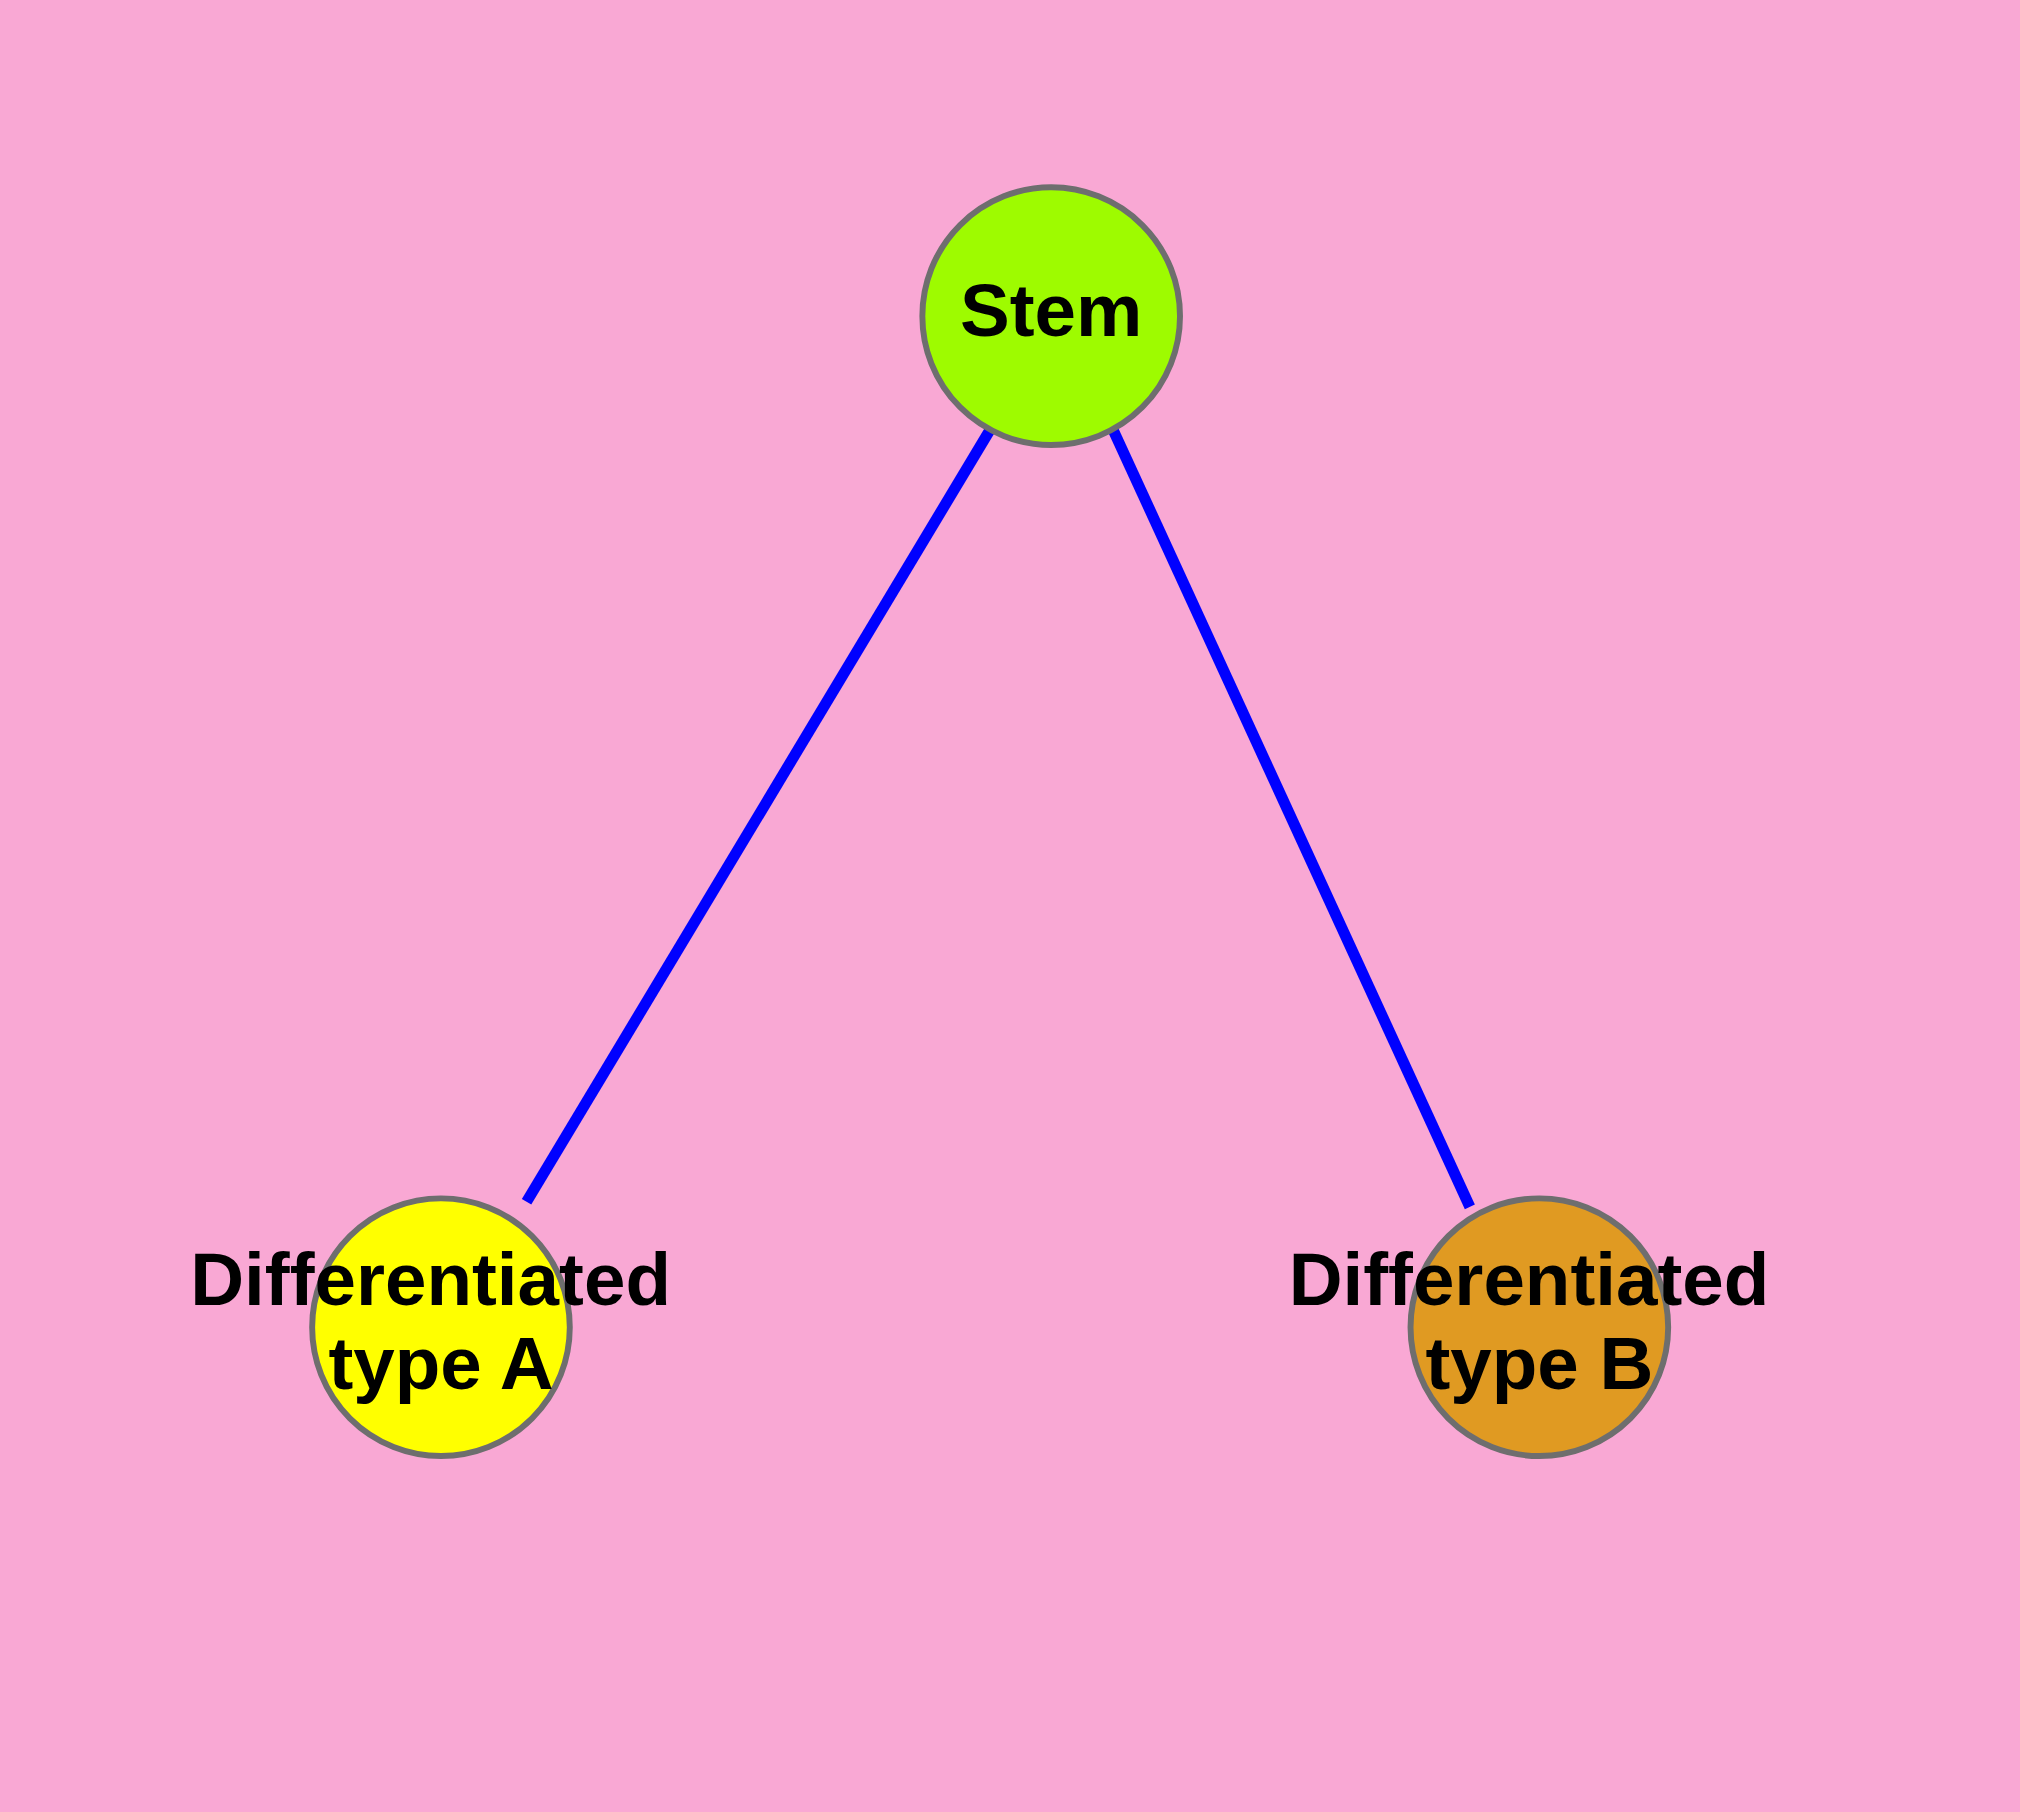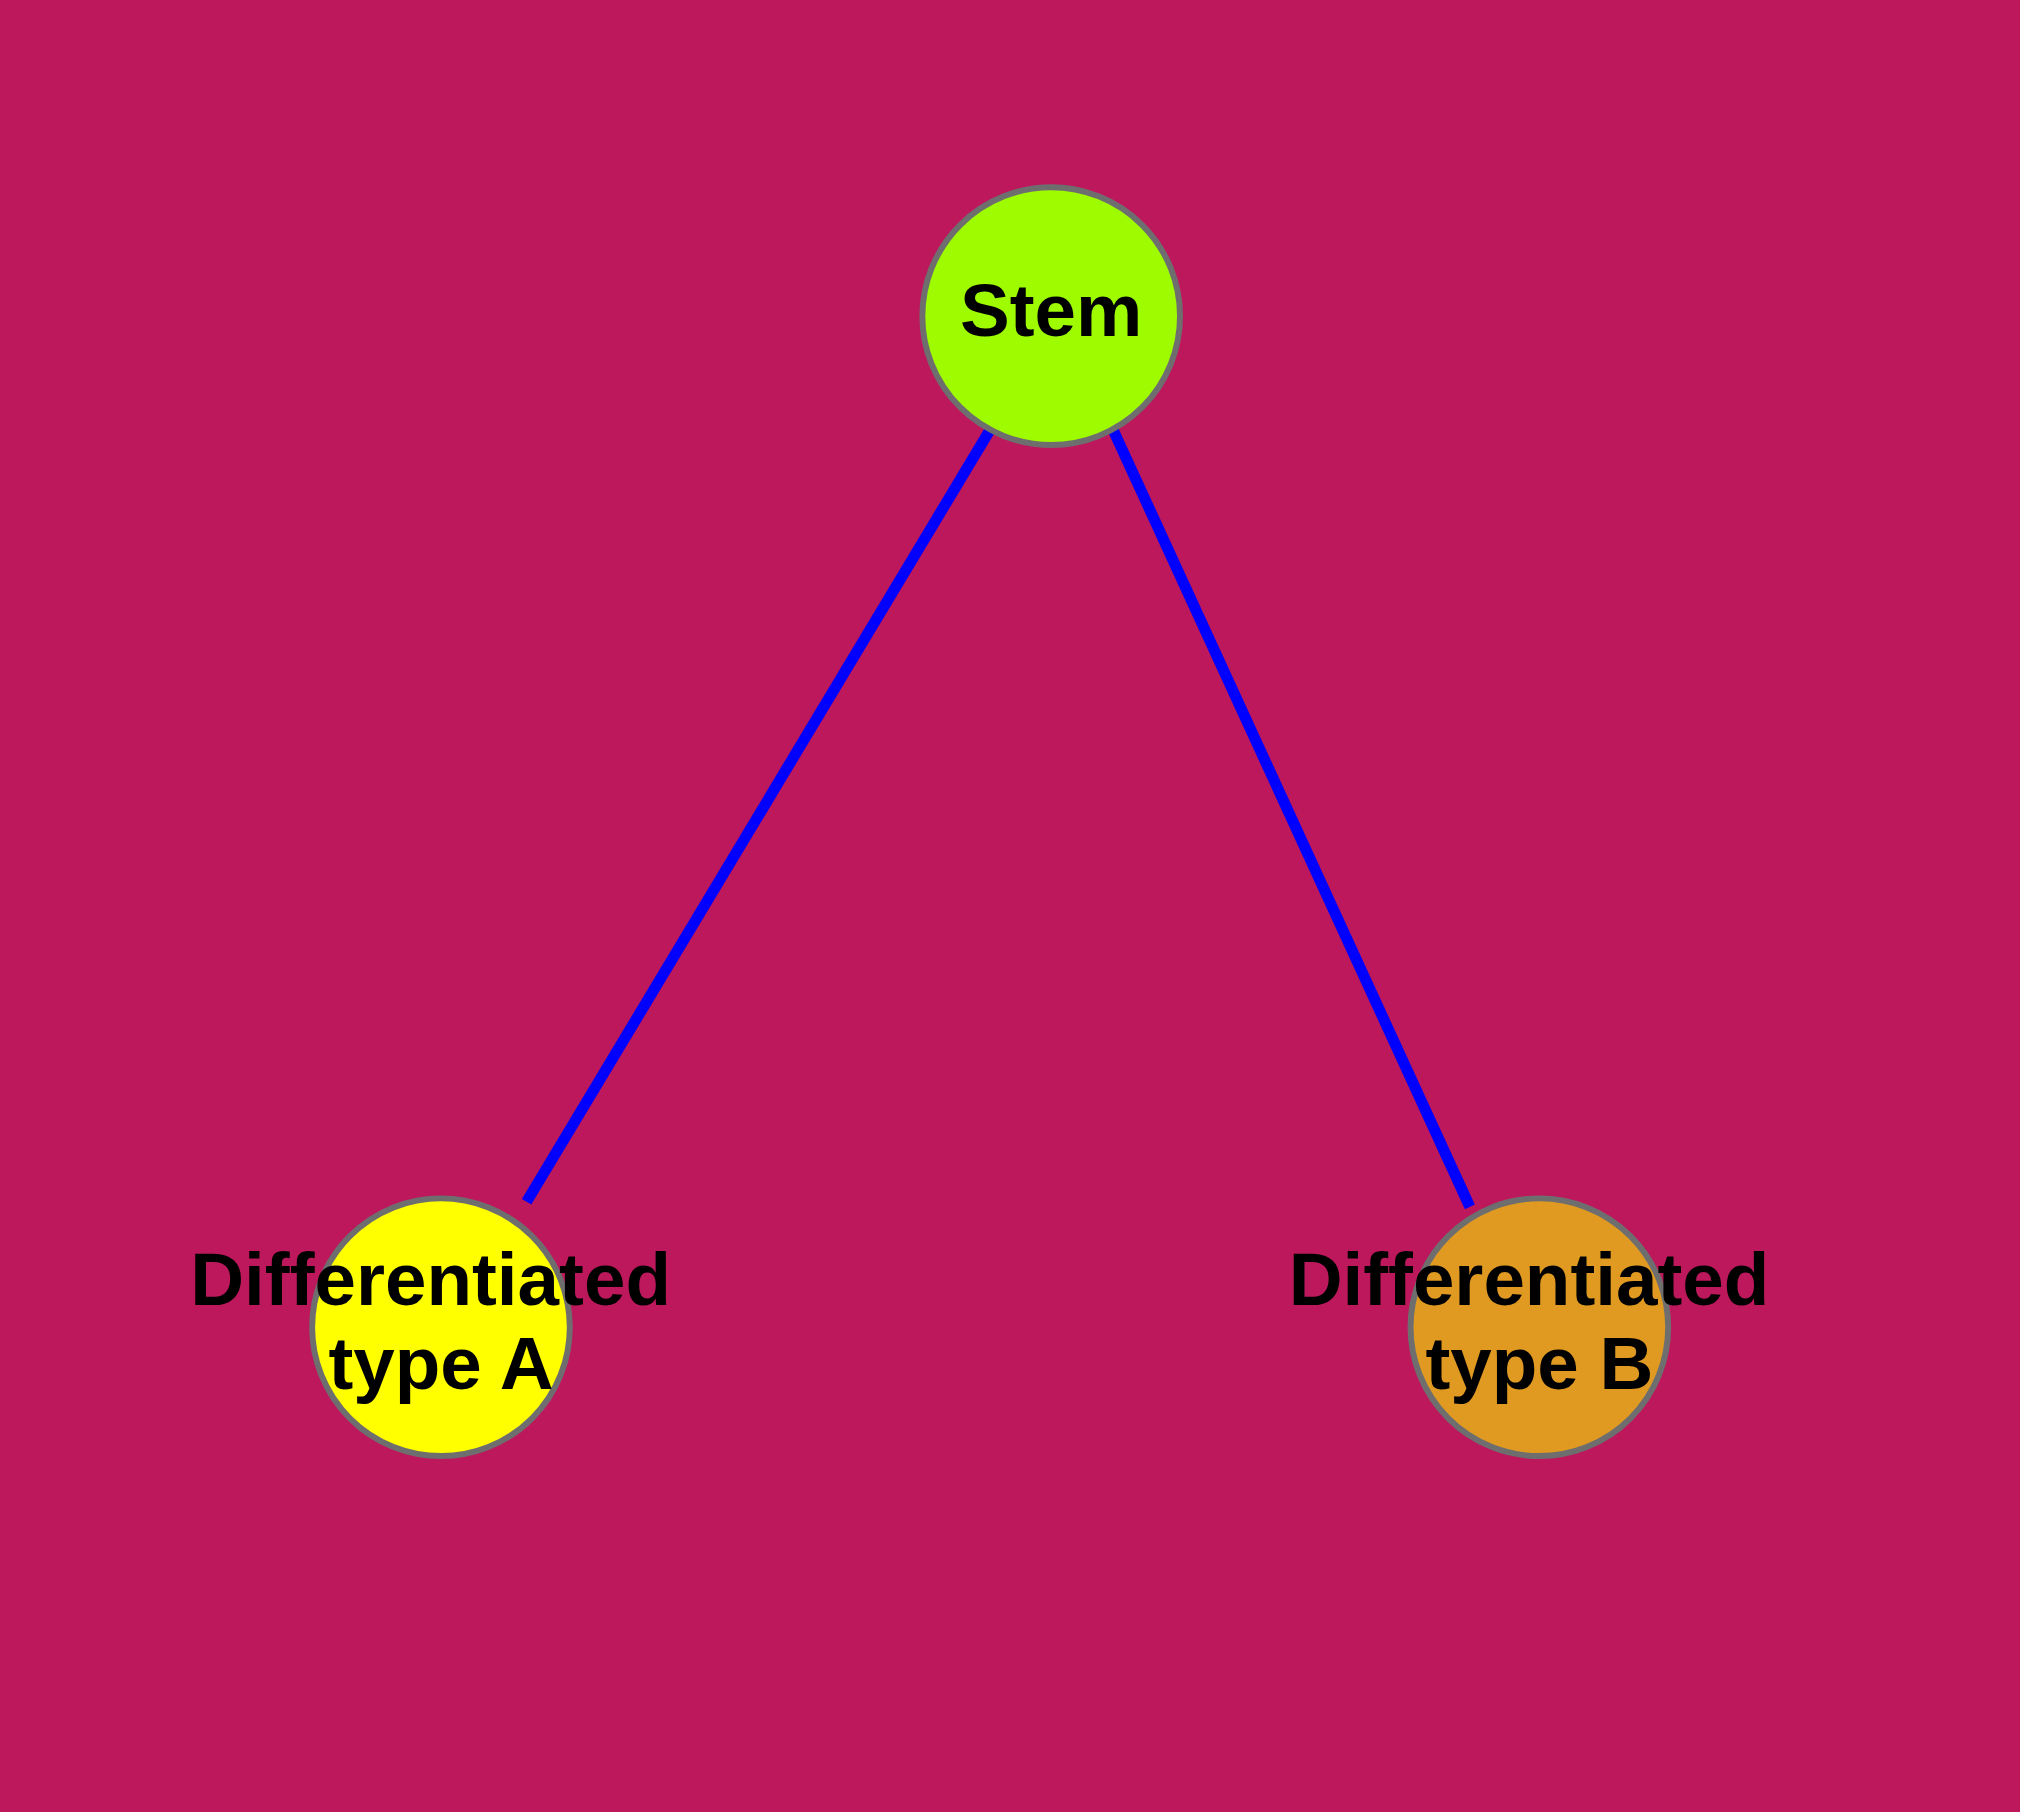--- a/index.html
+++ b/index.html
@@ -33,21 +33,21 @@
     font-weight: bold;
     fill: #000000;
     text-anchor: middle;
     dominant-baseline: middle;
     paint-order: normal;
   }
 </style>
 </head>
 <body style="width: 2021px; height: 1812px;">
 
-<div id="graph-canvas" style="background: #be185d; width: 2021px; height: 1812px;">
+<div id="graph-canvas" style="background: #f9a8d4; width: 2021px; height: 1812px;">
   <svg id="graph-svg" viewBox="0 0 2384 2138" xmlns="http://www.w3.org/2000/svg" style="width: 2021px; height: 1812px;">
 
     <g>
       <line stroke-linecap="butt" x1="1168" y1="507" x2="621" y2="1418" stroke="#0000ff" stroke-width="13"></line>
       <line stroke-linecap="butt" x1="1313" y1="507" x2="1734" y2="1424" stroke="#0000ff" stroke-width="13"></line>
     </g>
 
     <g>
 
       <g>

